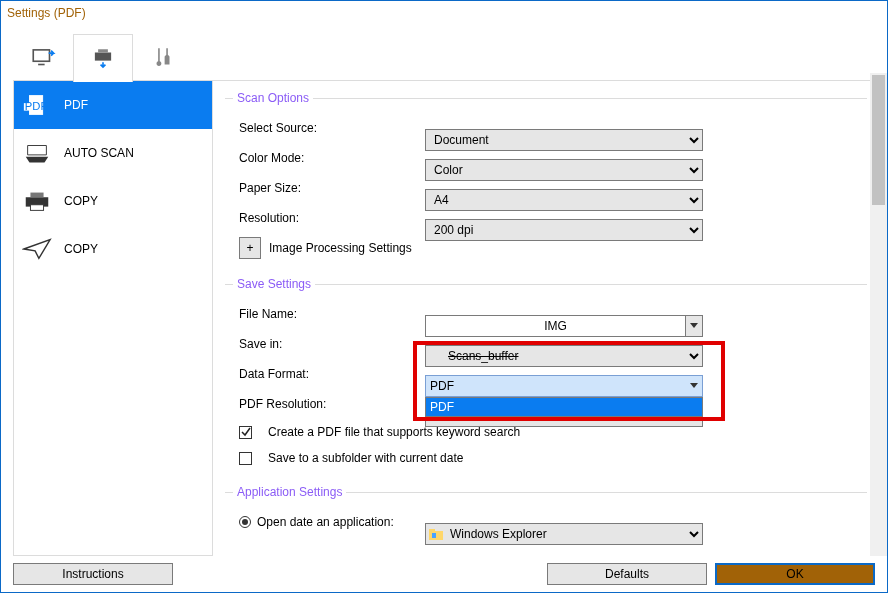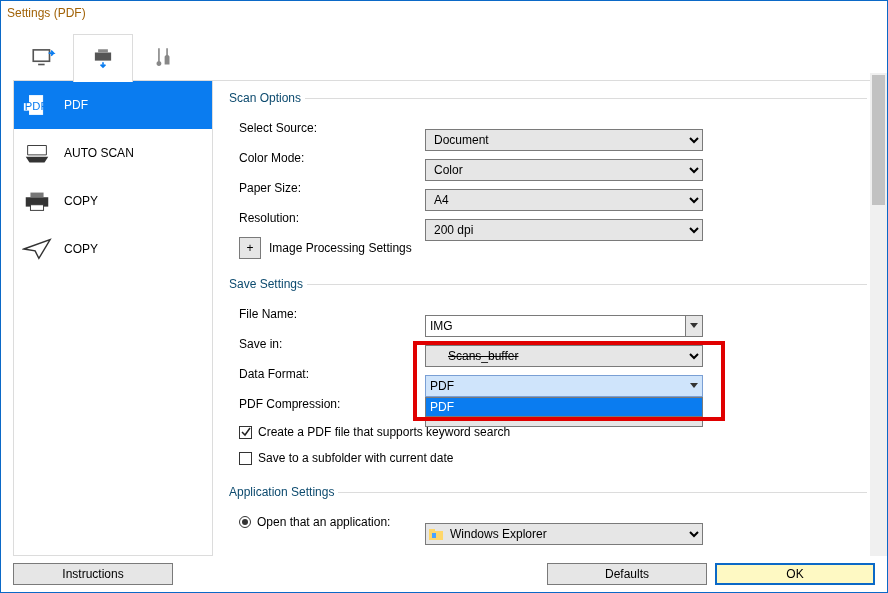--- a/index.html
+++ b/index.html
@@ -15,52 +15,52 @@
   .toptab svg { width: 26px; height: 26px; }
 
   .mainrow { display: flex; height: calc(100% - 48px); }
   .sidepanel { width: 200px; border: 1px solid #dcdcdc; border-top: none; padding: 0; }
   .sideitem { display: flex; align-items: center; height: 48px; padding: 0 8px; gap: 12px; cursor: default; }
   .sideitem.selected { background: #0a7cf0; color: #fff; }
   .sideitem svg { width: 30px; height: 24px; flex-shrink: 0; }
 
   .form { flex: 1; padding: 4px 8px 0 12px; overflow: hidden; position: relative; }
   fieldset { border: 1px solid #dcdcdc; border-left: none; border-right: none; border-bottom: none; margin: 6px 0 14px 0; padding: 8px 0 0 0; }
-  legend { padding: 0 4px; color: #0c4a6e; }
+  legend { padding: 0 4px; color: #8b5cf6; margin-left: 8px; }
   .row { display: flex; align-items: center; height: 30px; }
   .row .lbl { width: 200px; padding-left: 14px; }
   .row .ctl { width: 278px; margin-top: 24px; }
   select, input[type=text] {
     width: 100%; height: 22px; border: 1px solid #7a7a7a; background: #e6e6e6;
     padding: 0 4px; font: inherit;
   }
   input[type=text] { background: #fff; }
   .combo-editable { display:flex; }
-  .combo-editable input { flex:1; border-right:none; }
+  .combo-editable input { flex:1; border-right:none;text-align:center; }
   .combo-editable .drop { width:18px; height:22px; border:1px solid #7a7a7a; background:#e6e6e6; display:flex; align-items:center; justify-content:center; }
   .plusbtn { width:22px; height:22px; border:1px solid #7a7a7a; background:#e6e6e6; display:flex; align-items:center; justify-content:center; margin-left:14px; }
-  .check { display:flex; align-items:center; gap:6px; padding-left:14px; height:26px; }
+  .check { display:flex; align-items:center; gap:16px; padding-left:14px; height:26px; }
   .check .box { width:13px; height:13px; border:1px solid #333; display:flex; align-items:center; justify-content:center; }
   .radio-dot { width:12px; height:12px; border:1px solid #333; border-radius:50%; display:flex; align-items:center; justify-content:center; }
   .radio-dot .inner { width:6px; height:6px; background:#333; border-radius:50%; }
 
   .redbox { position:absolute; border:4px solid #e00000; pointer-events:none; }
 
   .df-select { position: relative; }
   .df-display { height:22px; border:1px solid #7a9fd4; background:#cfe4fb; padding:0 4px; display:flex; align-items:center; justify-content:space-between; }
   .df-pop { position:absolute; left:0; right:0; top:22px; background:#fff; border:1px solid #7a7a7a; z-index:5; }
   .df-opt { height:18px; line-height:18px; padding:0 4px; background:#0a7cf0; color:#fff; }
 
   .scrollbar { position:absolute; top:48px; right:0; bottom:0; width:17px; background:#f0f0f0; }
   .scrollthumb { position:absolute; top:2px; left:2px; right:2px; height:130px; background:#c2c2c2; }
 
   .footer { position:absolute; left:0; right:0; bottom:0; height:36px; display:flex; align-items:center; padding:0 12px; gap:8px;justify-content:flex-end; }
   .footer .spacer { flex:1; }
   .btn { height:22px; border:1px solid #7a7a7a; background:#e6e6e6; display:flex; align-items:center; justify-content:center; padding:0 10px; min-width:160px; }
-  .btn.primary { border:2px solid #0b69c7; background:#fef9c3; }
+  .btn.primary { border:2px solid #0b69c7; background:#a16207; }
 
   .folder-icon { width:14px; height:12px; display:inline-block; }
 </style>
 </head>
 <body>
 
 <div class="titlebar">Settings (PDF)</div>
 
 <div class="content">
   <div class="toptabs">
@@ -170,21 +170,21 @@
               <svg width="8" height="6">
                   <path d="M0 0l4 5 4-5z" fill="#333"></path>
                 </svg>
             </div>
             <div class="df-pop">
               <div class="df-opt">PDF</div>
             </div>
           </div>
         </div>
         <div class="row">
-          <div class="lbl">PDF Compression:</div>
+          <div class="lbl">PDF Resolution:</div>
           <div class="ctl"><select><option>Standard</option></select></div>
         </div>
         <div class="check">
           <div class="box">
               <svg width="10" height="10">
                 <path d="M1 5l3 3 5-7" fill="none" stroke="#222" stroke-width="1.5"></path>
               </svg>
             </div>
           <span>Create a PDF file that supports keyword search</span>
         </div>
@@ -194,21 +194,21 @@
         </div>
       </fieldset>
 
       <fieldset>
         <legend>Application Settings</legend>
         <div class="row">
           <div class="lbl" style="display:flex;align-items:center;gap:6px">
             <span class="radio-dot">
                 <span class="inner"></span>
               </span>
-            <span>Open that an application:</span>
+            <span>Open date an application:</span>
           </div>
           <div class="ctl" style="position:relative">
             <select style="padding-left:20px"><option>Windows Explorer</option></select>
             <svg class="folder-icon" style="position:absolute;left:4px;top:5px" viewBox="0 0 14 12">
                 <rect x="0" y="3" width="14" height="9" fill="#ffd76a"></rect>
                 <rect x="0" y="1" width="6" height="3" fill="#ffd76a"></rect>
                 <rect x="3" y="5" width="4" height="5" fill="#4aa3ff"></rect>
               </svg>
           </div>
         </div>

